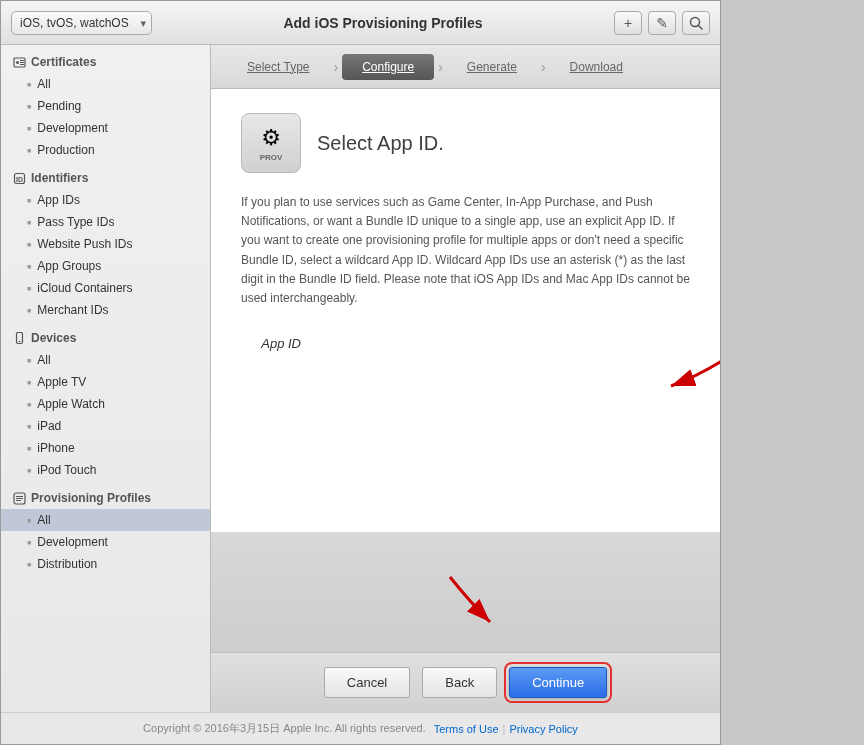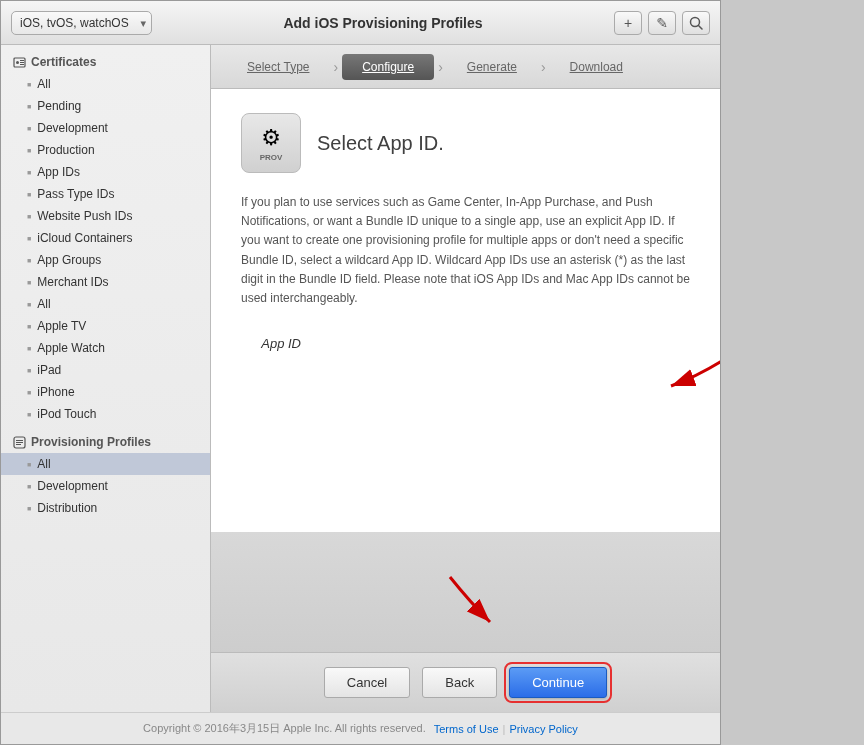--- a/index.html
+++ b/index.html
@@ -117,39 +117,53 @@
       <div class="sidebar-item">
           <span>Pending</span>
         </div>
       <div class="sidebar-item">
           <span>Development</span>
         </div>
       <div class="sidebar-item">
           <span>Production</span>
         </div>
 
+      <div class="sidebar-section-header">
+        <svg width="13" height="13" viewBox="0 0 13 13">
+          <rect x="1.5" y="1.5" width="10" height="10" rx="2" fill="none" stroke="#555" stroke-width="1.2"></rect>
+          <text x="3" y="10" font-size="7" fill="#555" font-weight="bold">ID</text>
+        </svg>
+        <span>Identifiers</span>
+      </div>
       <div class="sidebar-item">
           <span>App IDs</span>
         </div>
       <div class="sidebar-item">
           <span>Pass Type IDs</span>
         </div>
       <div class="sidebar-item">
           <span>Website Push IDs</span>
         </div>
       <div class="sidebar-item">
+          <span>App Groups</span>
+        </div>
+      <div class="sidebar-item">
           <span>iCloud Containers</span>
         </div>
       <div class="sidebar-item">
-          <span>App Groups</span>
-        </div>
-      <div class="sidebar-item">
           <span>Merchant IDs</span>
         </div>
 
+      <div class="sidebar-section-header">
+        <svg width="13" height="13" viewBox="0 0 13 13">
+          <rect x="3.5" y="0.5" width="6" height="11" rx="1.5" fill="none" stroke="#555" stroke-width="1.2"></rect>
+          <line x1="5.5" y1="9.5" x2="7.5" y2="9.5" stroke="#555" stroke-width="1"></line>
+        </svg>
+        <span>Devices</span>
+      </div>
       <div class="sidebar-item">
           <span>All</span>
         </div>
       <div class="sidebar-item">
           <span>Apple TV</span>
         </div>
       <div class="sidebar-item">
           <span>Apple Watch</span>
         </div>
       <div class="sidebar-item">

